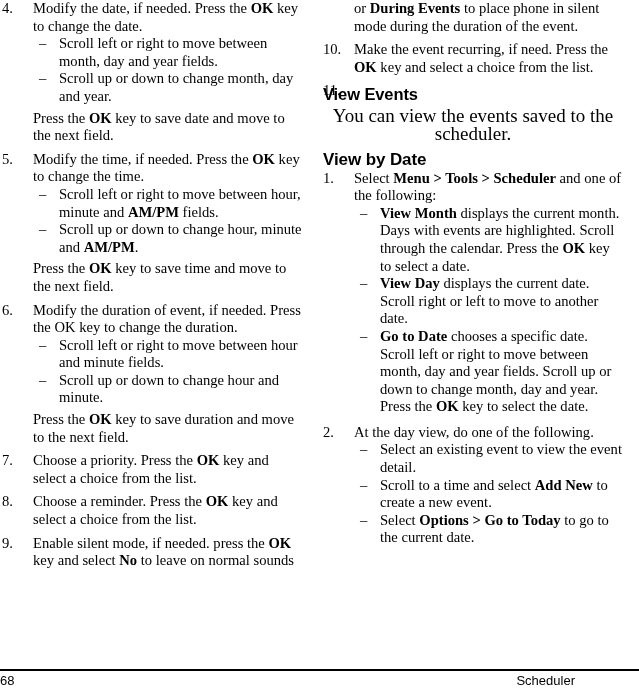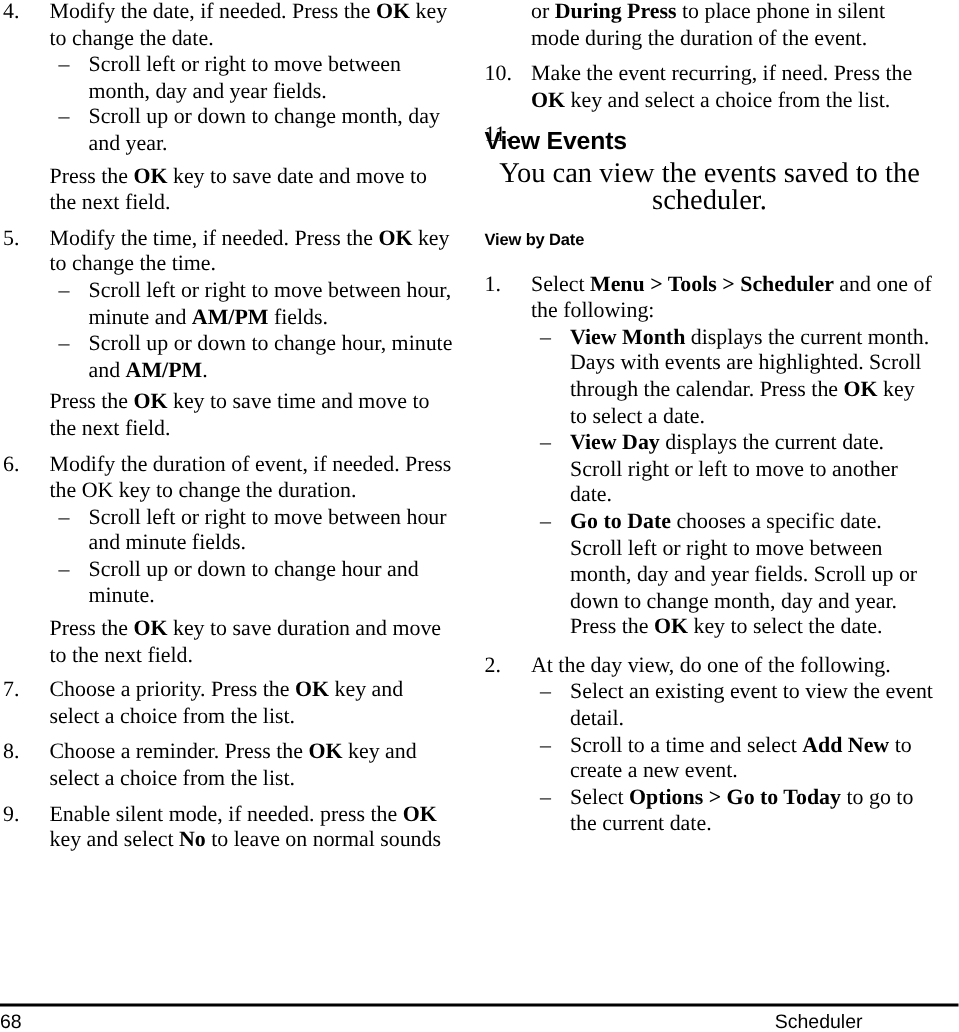--- a/index.html
+++ b/index.html
@@ -105,24 +105,24 @@
   h1.head1 {
     font-family: "Liberation Sans", "DejaVu Sans", sans-serif;
     font-size: 16.5px;
     font-weight: bold;
     line-height: 19px;
     margin: 9px 0 3px 0;
     letter-spacing: -0.1px;
   }
   h2.head2 {
     font-family: "Liberation Sans", "DejaVu Sans", sans-serif;
-    font-size: 11px;
+    font-size: 17px;
     font-weight: bold;
     line-height: 16px;
-    margin: 9px 0 14px 0;
+    margin: 9px 0 2px 0;
     letter-spacing: -0.1px;
   }
 
   b, .b { font-weight: bold; text-align: center; }
 
   
 
   .footer {
     position: absolute;
     left: 0;
@@ -220,21 +220,21 @@
 
       <div class="num-item">
         <span class="num">9.</span>
         <span class="body">Enable silent mode, if needed. press the <b>OK</b> key and select <b>No</b> to leave on normal sounds</span>
       </div>
 
     </div>
 
     <div class="col col-right">
 
-      <div class="carryover">or <b>During Press</b> to place phone in silent mode during the duration of the event.</div>
+      <div class="carryover">or <b>During Events</b> to place phone in silent mode during the duration of the event.</div>
 
       <div class="num-item">
         <span class="num">10.</span>
         <span class="body">Make the event recurring, if need. Press the <b>OK</b> key and select a choice from the list.</span>
       </div>
 
       <div class="num-item">
         <span class="num">11.</span>
       </div>
 

